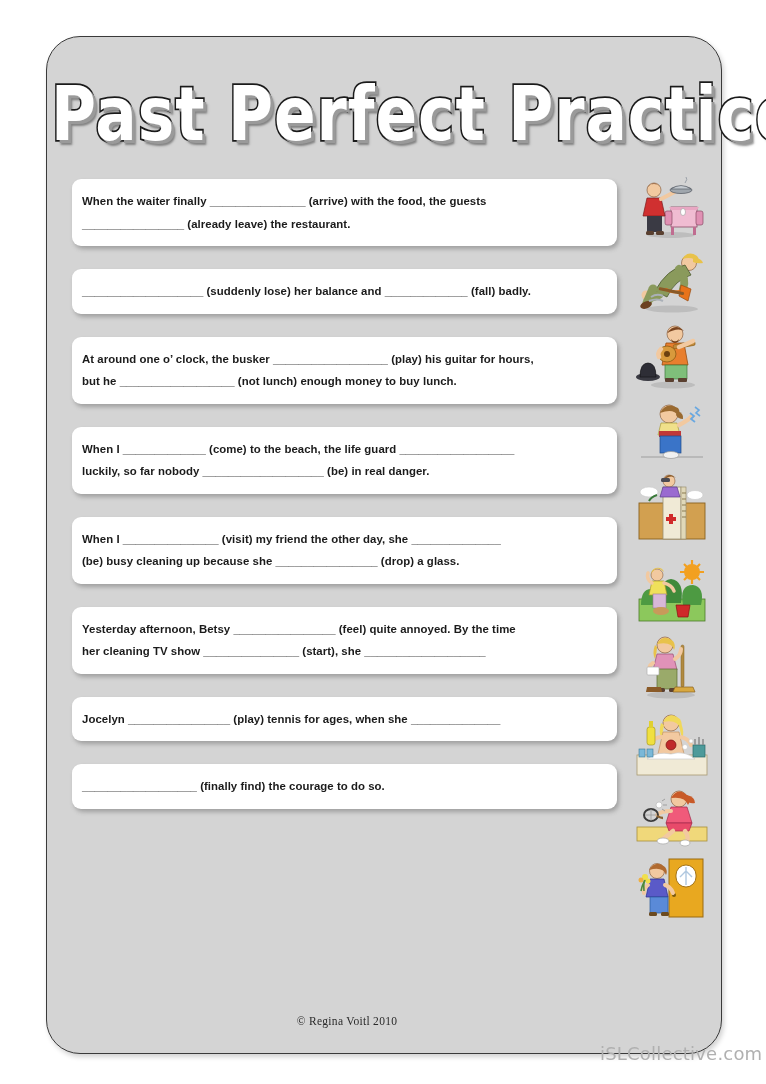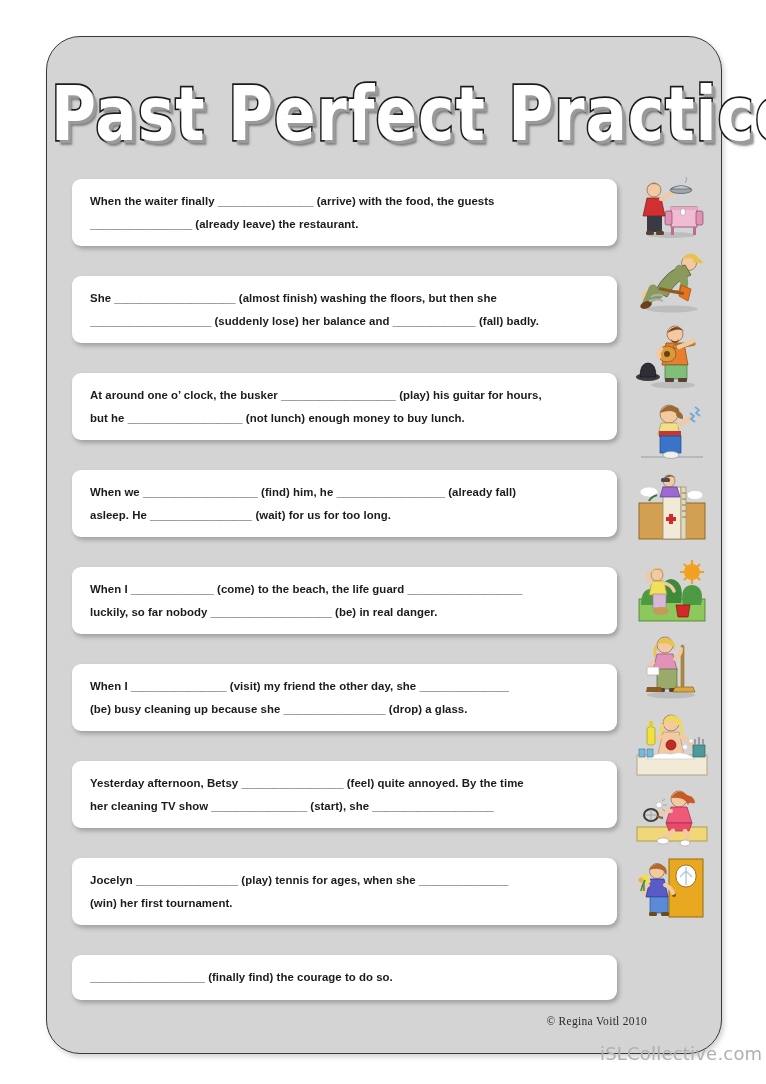--- a/index.html
+++ b/index.html
@@ -60,22 +60,22 @@
     position: absolute;
     left: 25px;
     top: 142px;
     width: 545px;
   }
   .exercise-card {
     position: relative;
     background: #ffffff;
     border-radius: 9px;
     box-shadow: 2px 3px 4px rgba(90,90,90,0.42);
-    padding: 11px 14px 11px 18px;
-    margin-bottom: 30px;
+    padding: 11px 14px 11px 10px;
+    margin-bottom: 23px;
     box-sizing: border-box;
   }
   .ex-line {
     font-family: "Liberation Sans", sans-serif;
     font-size: 11.4px;
     font-weight: bold;
     line-height: 22.5px;
     color: #1b1b1b;
     letter-spacing: 0.05px;
     white-space: pre-wrap;
@@ -94,21 +94,21 @@
     margin-bottom: 6px;
   }
   .clipart svg { display: block; }
 
   
   #copyright {
     position: absolute;
     left: 0;
     top: 978px;
     width: 600px;
-    text-align: right;
+    text-align: center;
     font-family: "Liberation Serif", serif;
     font-size: 11.5px;
     color: #2a2a2a;
     letter-spacing: 0.3px;
   }
   #watermark {
     position: absolute;
     left: 600px;
     top: 1043px;
     font-family: "DejaVu Sans", sans-serif;
@@ -125,46 +125,40 @@
   <div id="title-wrap">
     <span id="worksheet-title">Past Perfect Practice I</span>
   </div>
 
   <div id="exercise-list">
       <div class="exercise-card">
         <div class="ex-line">When the waiter finally _______________ (arrive) with the food, the guests</div>
         <div class="ex-line">________________ (already leave) the restaurant.</div>
       </div>
       <div class="exercise-card">
-        <div class="ex-line">She ___________________ (almost finish) washing the floors, but then she</div>
         <div class="ex-line">___________________ (suddenly lose) her balance and _____________ (fall) badly.</div>
       </div>
       <div class="exercise-card">
         <div class="ex-line">At around one o’ clock, the busker __________________ (play) his guitar for hours,</div>
         <div class="ex-line">but he __________________ (not lunch) enough money to buy lunch.</div>
       </div>
       <div class="exercise-card">
-        <div class="ex-line">When we __________________ (find) him, he _________________ (already fall)</div>
-        <div class="ex-line">asleep. He ________________ (wait) for us for too long.</div>
-      </div>
-      <div class="exercise-card">
         <div class="ex-line">When I _____________ (come) to the beach, the life guard __________________</div>
         <div class="ex-line">luckily, so far nobody ___________________ (be) in real danger.</div>
       </div>
       <div class="exercise-card">
         <div class="ex-line">When I _______________ (visit) my friend the other day, she ______________</div>
         <div class="ex-line">(be) busy cleaning up because she ________________ (drop) a glass.</div>
       </div>
       <div class="exercise-card">
         <div class="ex-line">Yesterday afternoon, Betsy ________________ (feel) quite annoyed. By the time</div>
         <div class="ex-line">her cleaning TV show _______________ (start), she ___________________</div>
       </div>
       <div class="exercise-card">
         <div class="ex-line">Jocelyn ________________ (play) tennis for ages, when she ______________</div>
-        <div class="ex-line">(win) her first tournament.</div>
       </div>
       <div class="exercise-card">
         <div class="ex-line">__________________ (finally find) the courage to do so.</div>
       </div>
     </div>
 
   <div id="clipart-column">
 
     <div class="clipart">
       <svg width="74" height="62" viewBox="0 0 74 62">

